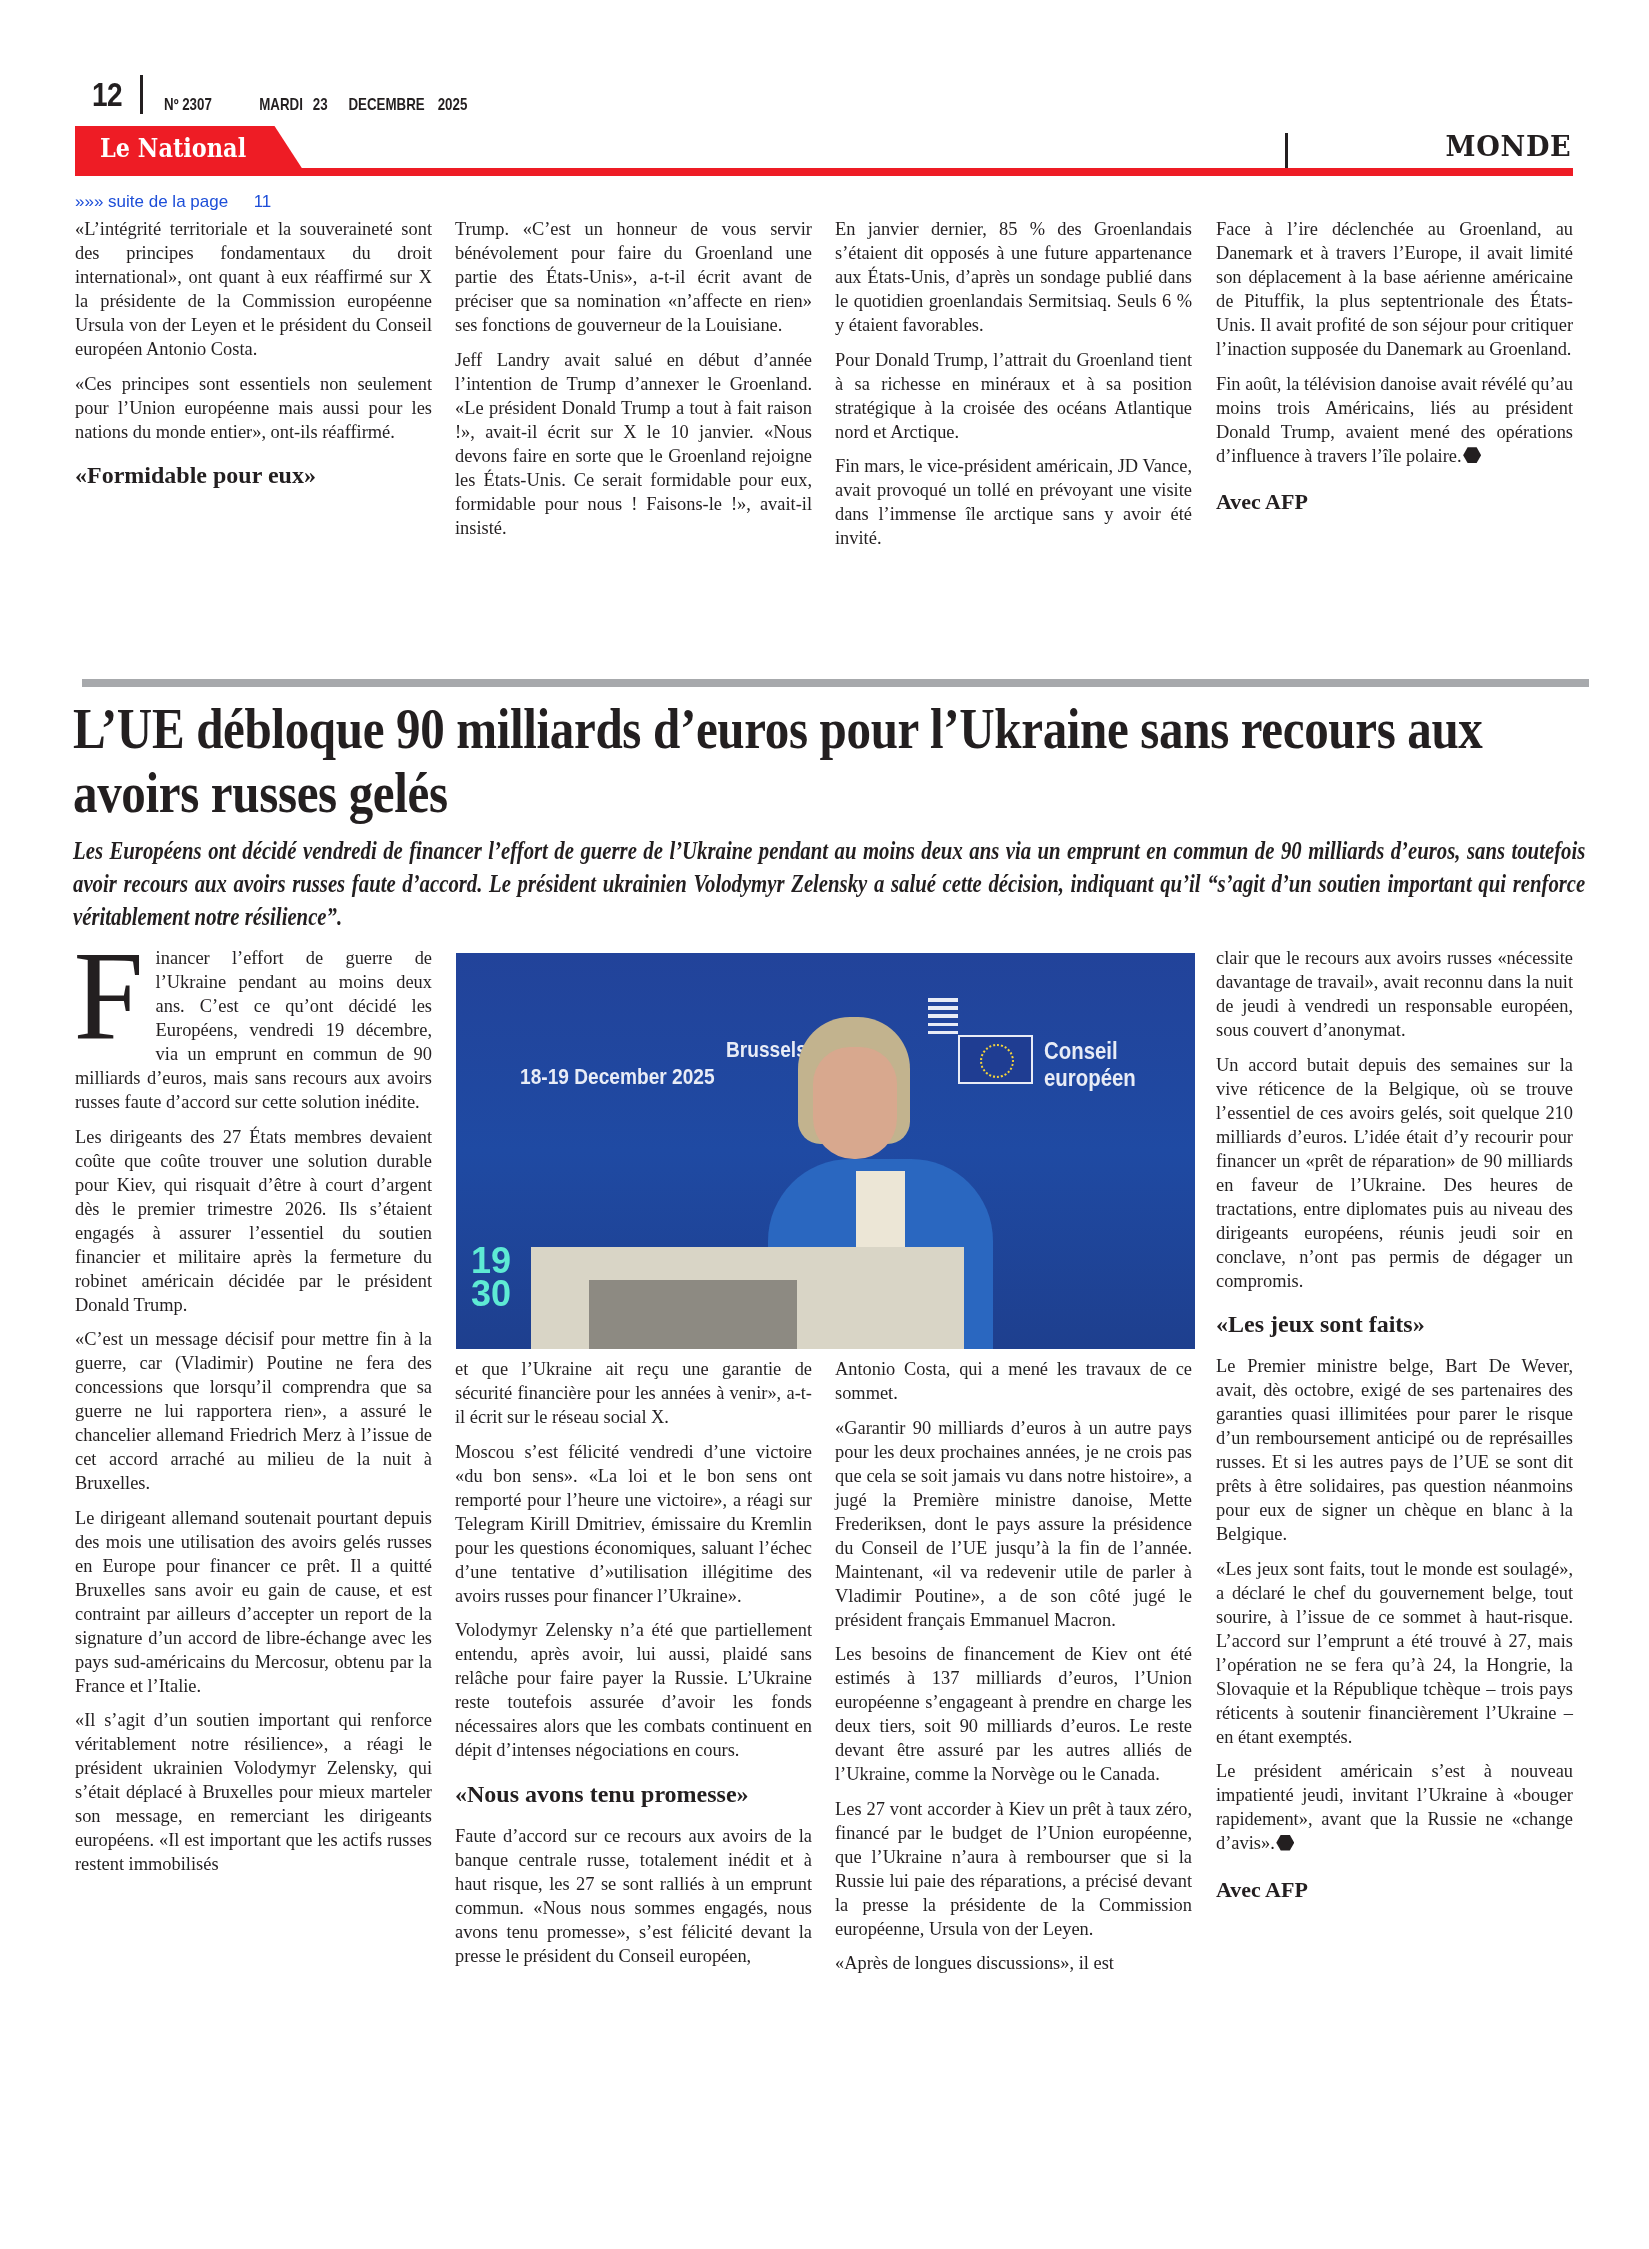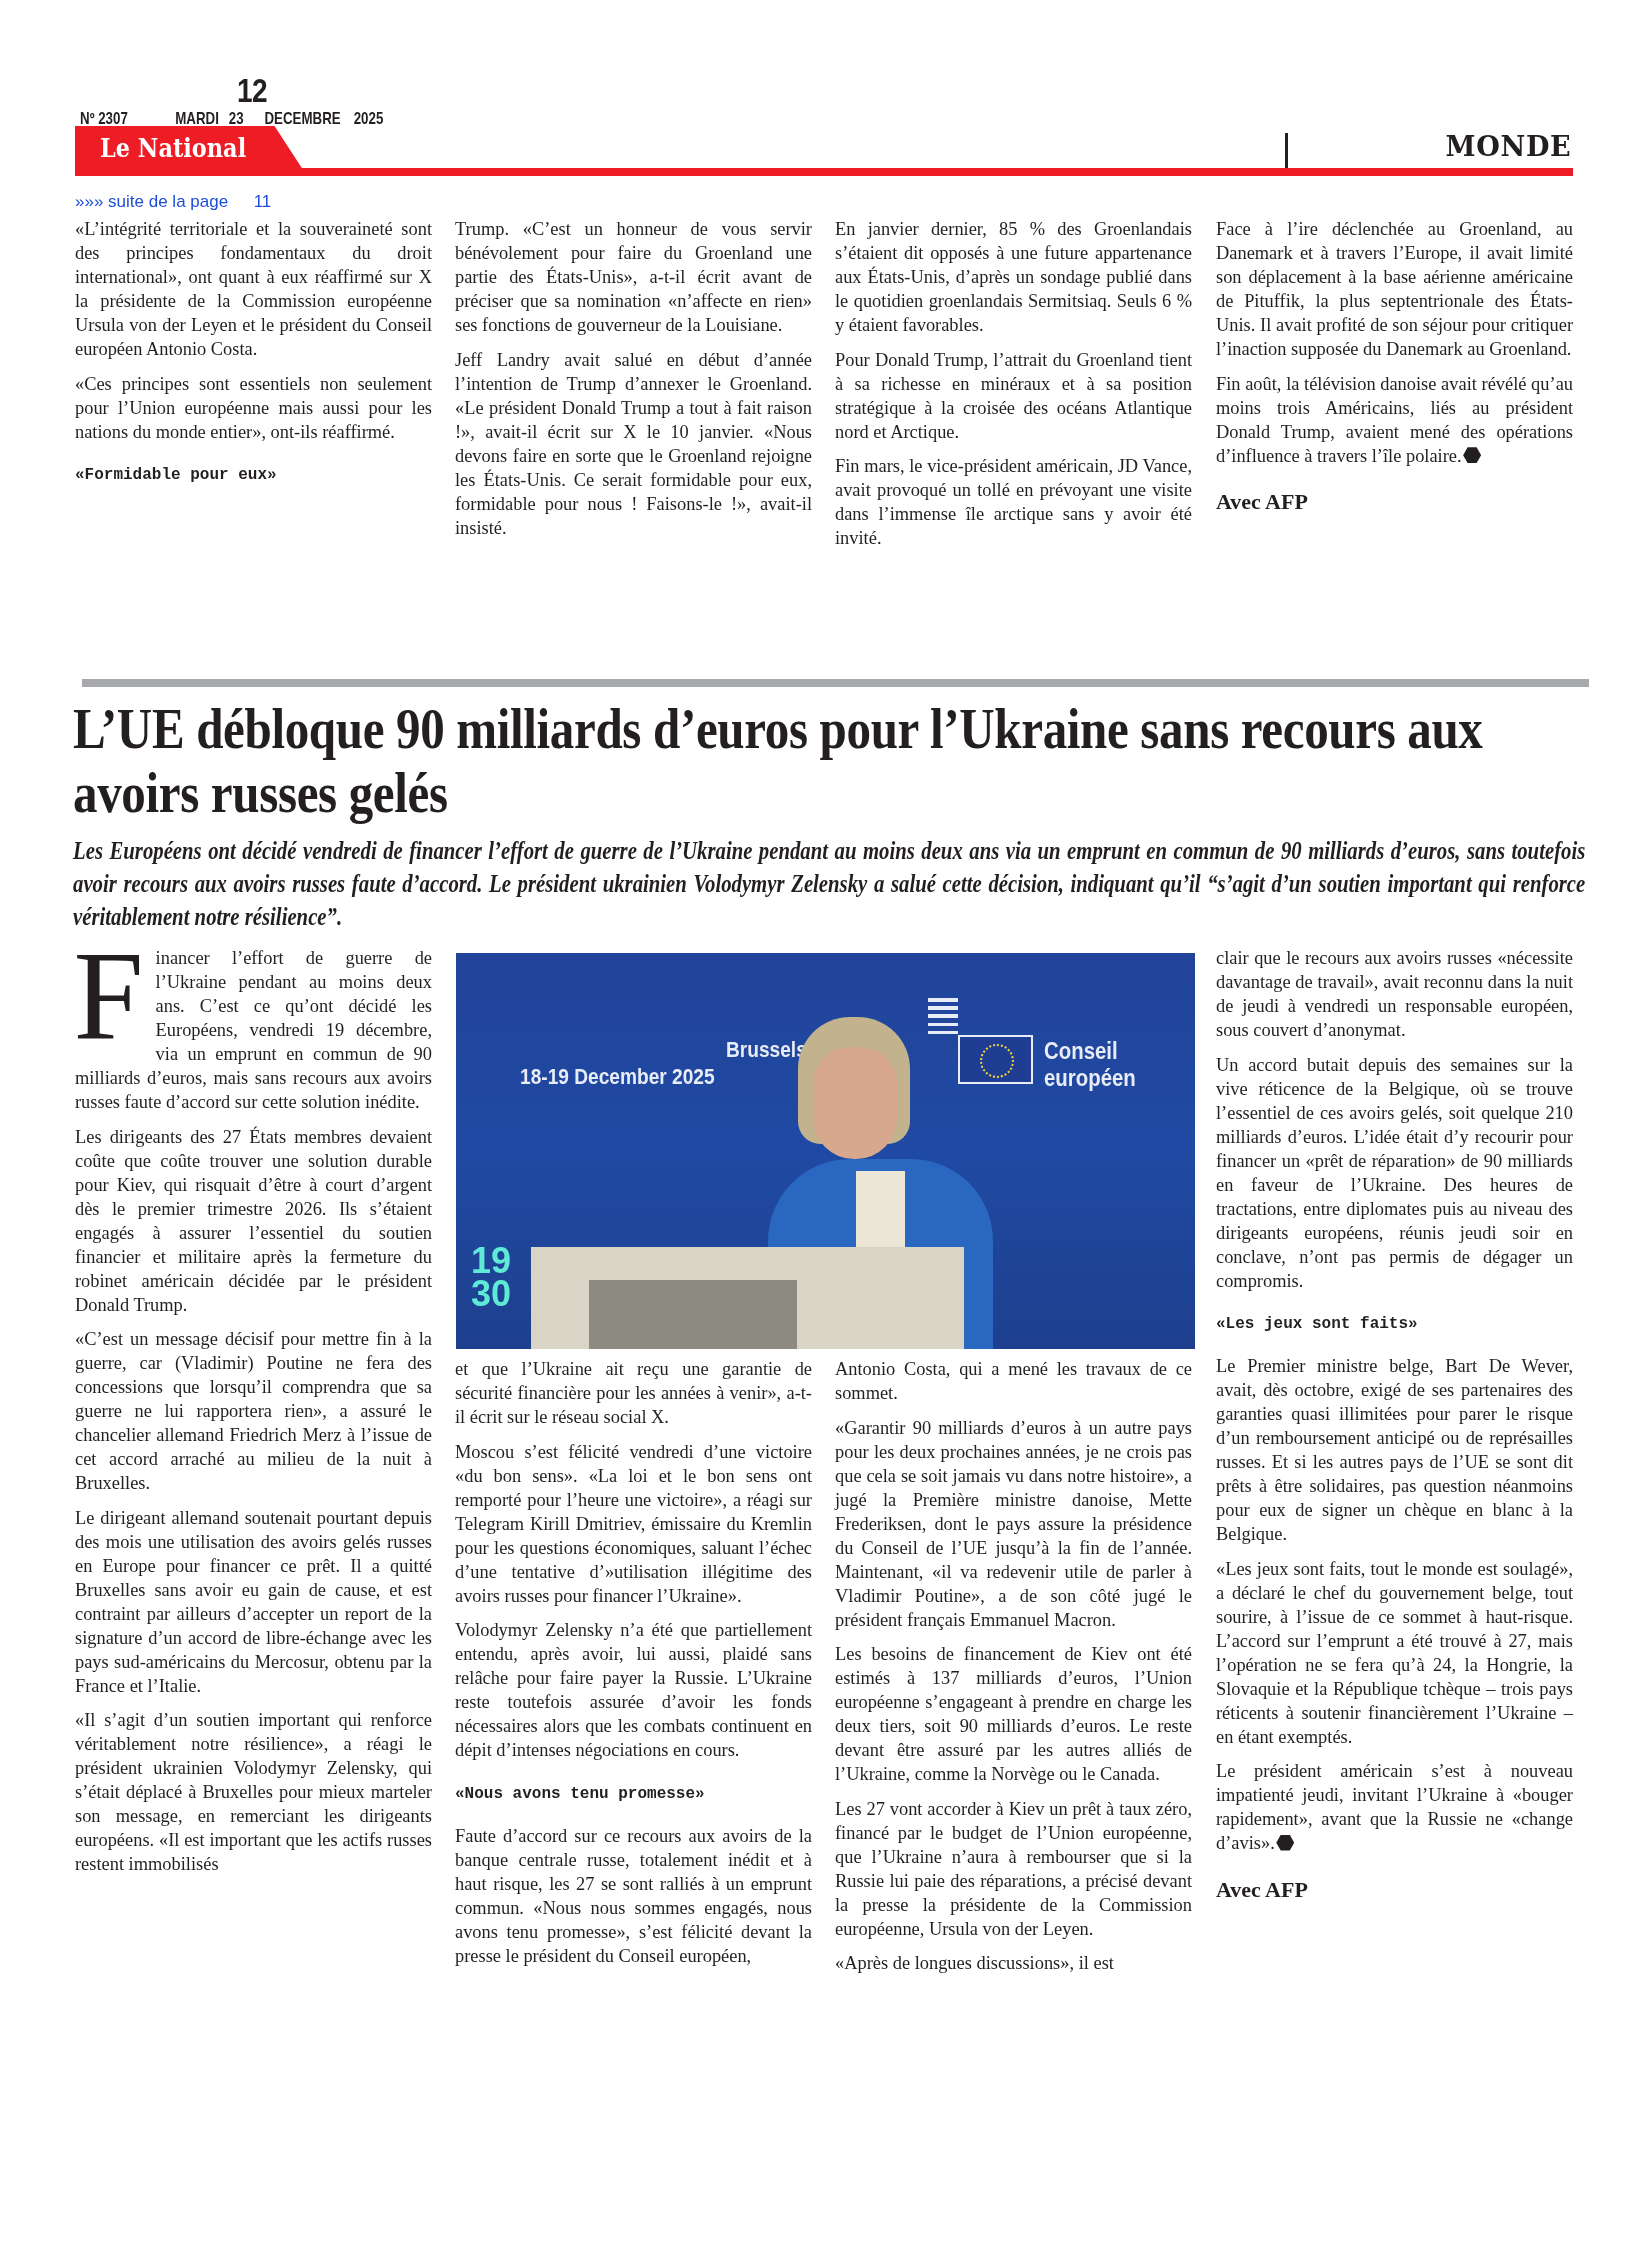--- a/index.html
+++ b/index.html
@@ -1,20 +1,20 @@
 <!DOCTYPE html>
 <html style="font-size:12px"><head>
 <meta charset="utf-8">
 <style>
   * { box-sizing: border-box; margin: 0; padding: 0; }
   html, body { width: 1650px; height: 2250px; background: #ffffff; overflow: hidden; }
   body { position: relative; font-family: "Liberation Serif", "DejaVu Serif", serif; color: #231f20; }
 
   
-  .masthead { position: absolute; left: 80px; top: 72px; height: 42px; display: flex; align-items: center; flex-direction: column; }
+  .masthead { position: absolute; left: 92px; top: 72px; height: 42px; display: flex; align-items: flex-end; }
   .page-num { font-family: "Liberation Sans", sans-serif; font-weight: bold; font-size: 33px; letter-spacing: -0.7px; transform: scaleX(0.85); transform-origin: left; width: 43px; }
   .page-sep { width: 3px; height: 39px; background: #231f20; margin: 0 21px 0 4.5px; }
   .meta { font-family: "Liberation Sans", sans-serif; font-weight: bold; font-size: 15.7px; transform: scaleX(0.85); transform-origin: left; white-space: nowrap; }
   .meta .issue { display: inline-block; width: 112px; }
   .meta .dow { display: inline-block; width: 63px; }
   .meta .day { display: inline-block; width: 42px; }
   .meta .month { display: inline-block; width: 105px; }
 
   .rubric-bar { position: absolute; left: 75px; top: 168px; width: 1498px; height: 8.2px; background: #ee1c25; }
   .brand-tab { position: absolute; left: 75px; top: 126px; width: 232px; height: 50px; background: #ee1c25;
@@ -24,21 +24,21 @@
   .section-sep { position: absolute; left: 1285px; top: 133px; width: 3px; height: 35px; background: #231f20; }
   .section-name { position: absolute; right: 79px; top: 129px; font-family: "DejaVu Serif", serif; font-weight: bold;
                   font-size: 28.5px; transform: scaleX(0.95); transform-origin: right; letter-spacing: 0.7px; }
 
   .continued { position: absolute; left: 75px; top: 192px; color: #1d4ed8; font-family: "Liberation Sans", sans-serif; font-size: 17px; }
   .continued .pg { margin-left: 25.5px; }
 
   
   .col { position: absolute; width: 357px; font-size: 18.4px; line-height: 24px; text-align: justify; hyphens: none; }
   .col p { margin-bottom: 10.5px; }
-  .col h3 { font-size: 16px; font-weight: bold; line-height: 25.5px; margin: 19.5px 0 16.5px; text-align: left; font-family: Liberation Mono, monospace; }
+  .col h3 { font-size: 24px; font-weight: bold; line-height: 25.5px; margin: 19.5px 0 16.5px; text-align: left; }
   .col .credit { font-size: 22px; font-weight: bold; margin-top: 22.5px; text-align: left; }
   .end-mark { display: inline-block; width: 18px; height: 15.7px; background: #231f20; vertical-align: -1.5px; margin-left: 1.5px;
               clip-path: polygon(25% 0, 75% 0, 100% 50%, 75% 100%, 25% 100%, 0 50%); }
 
   .top .col { top: 217px; }
   .c1 { left: 75px; } .c2 { left: 455px; } .c3 { left: 835px; } .c4 { left: 1216px; }
 
   .divider { position: absolute; left: 82px; top: 679px; width: 1507px; height: 7.5px; background: #a7a9ac; }
 
   .headline { position: absolute; left: 73px; top: 697px; width: 1500px; font-family: "Liberation Serif", serif; font-weight: bold;

